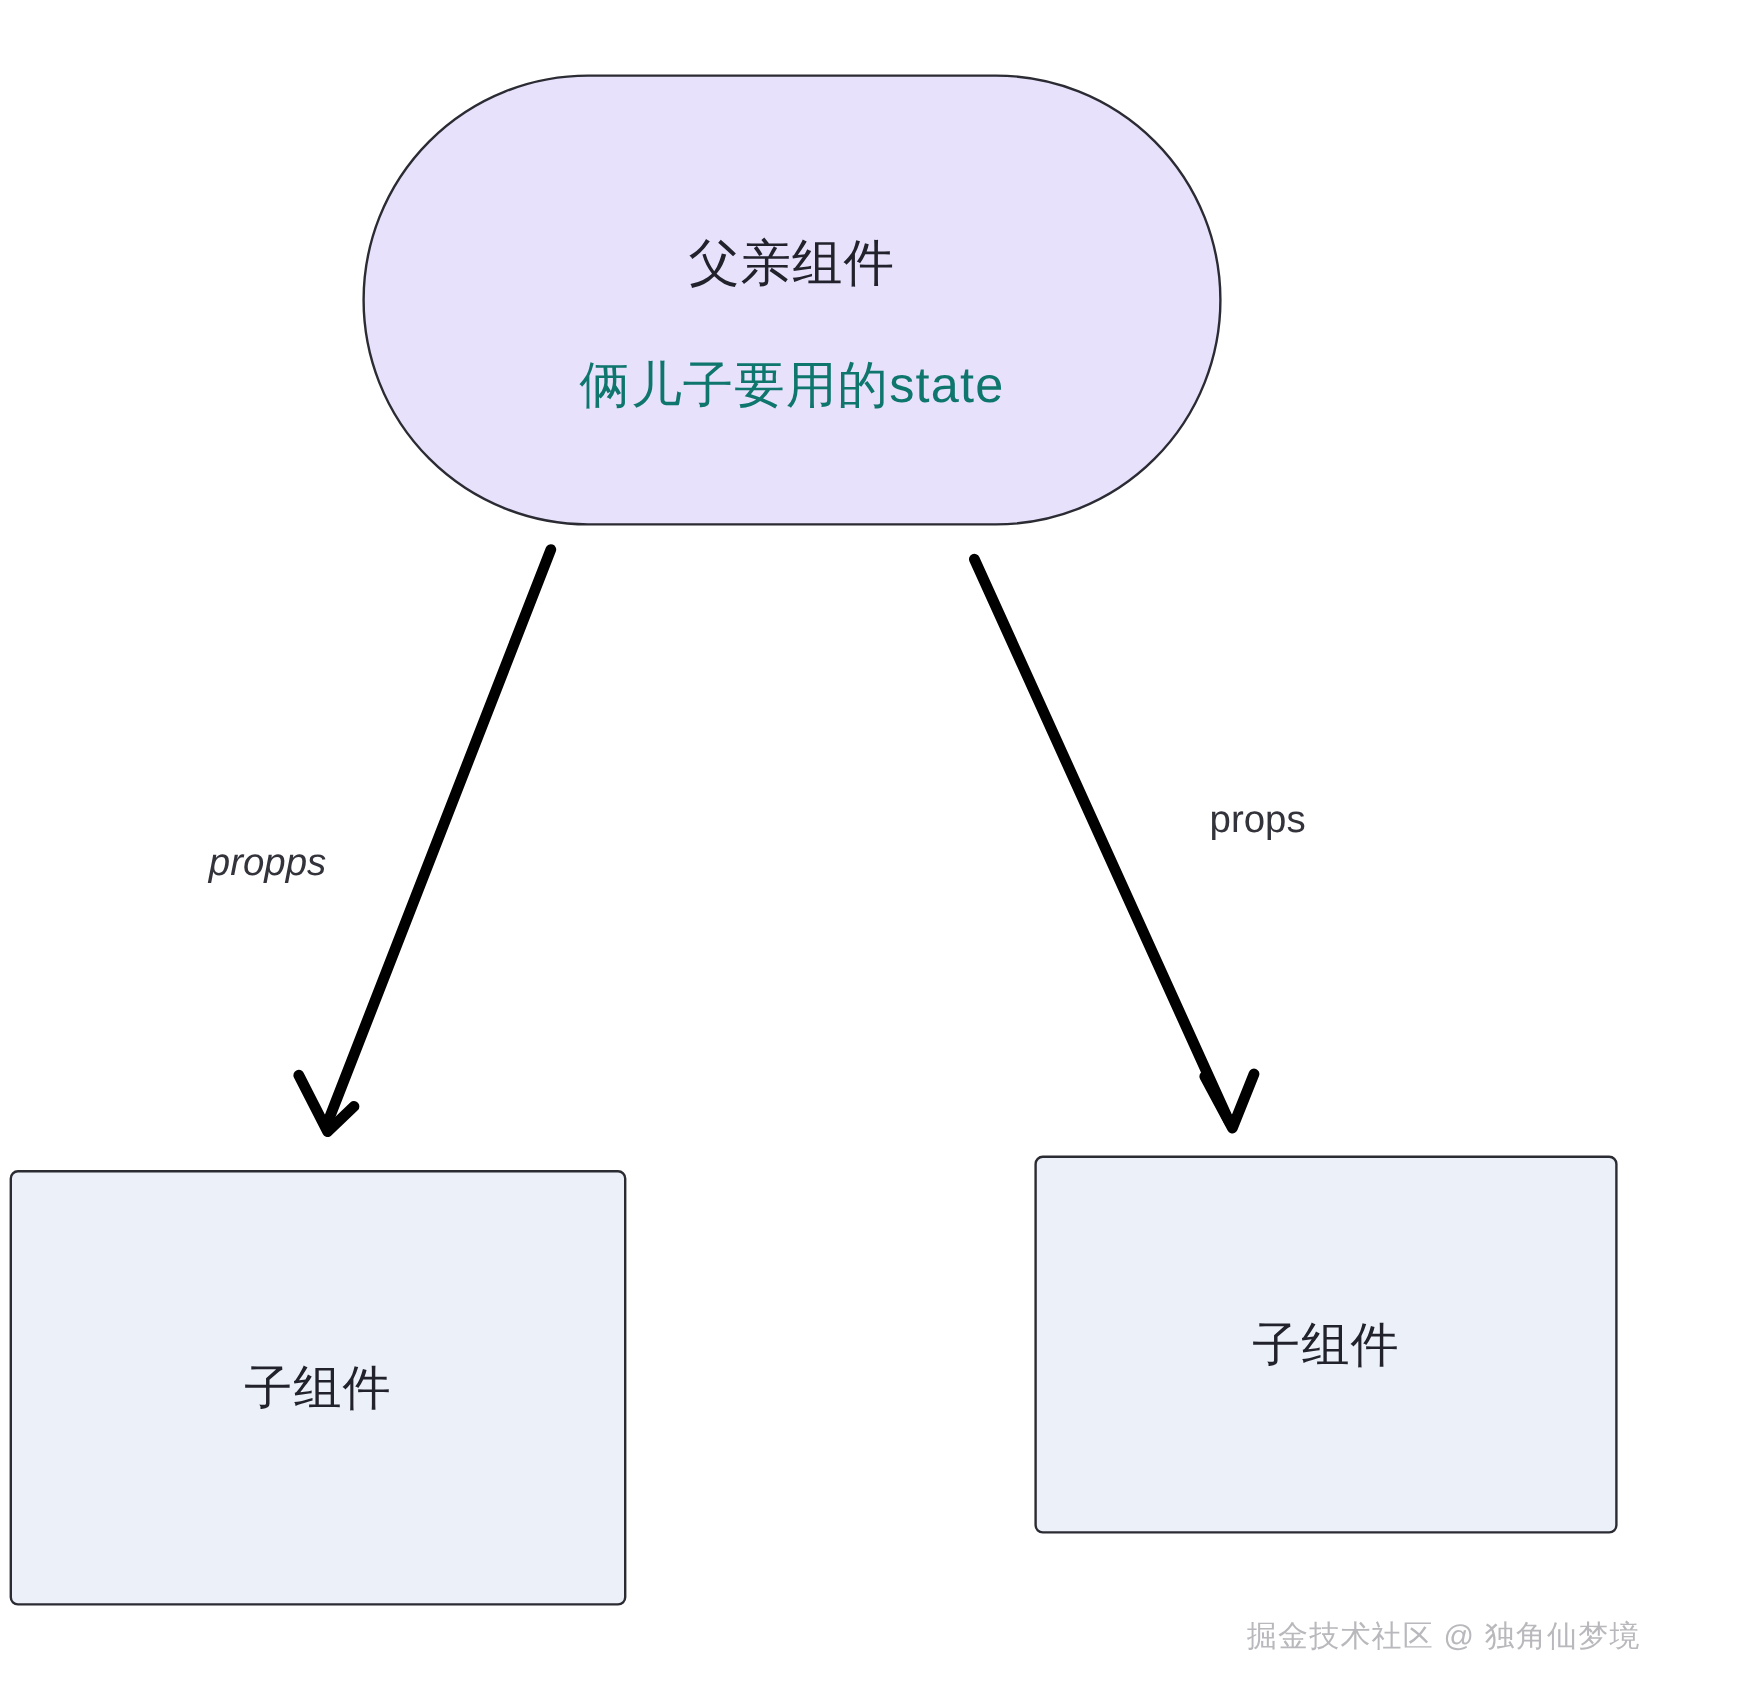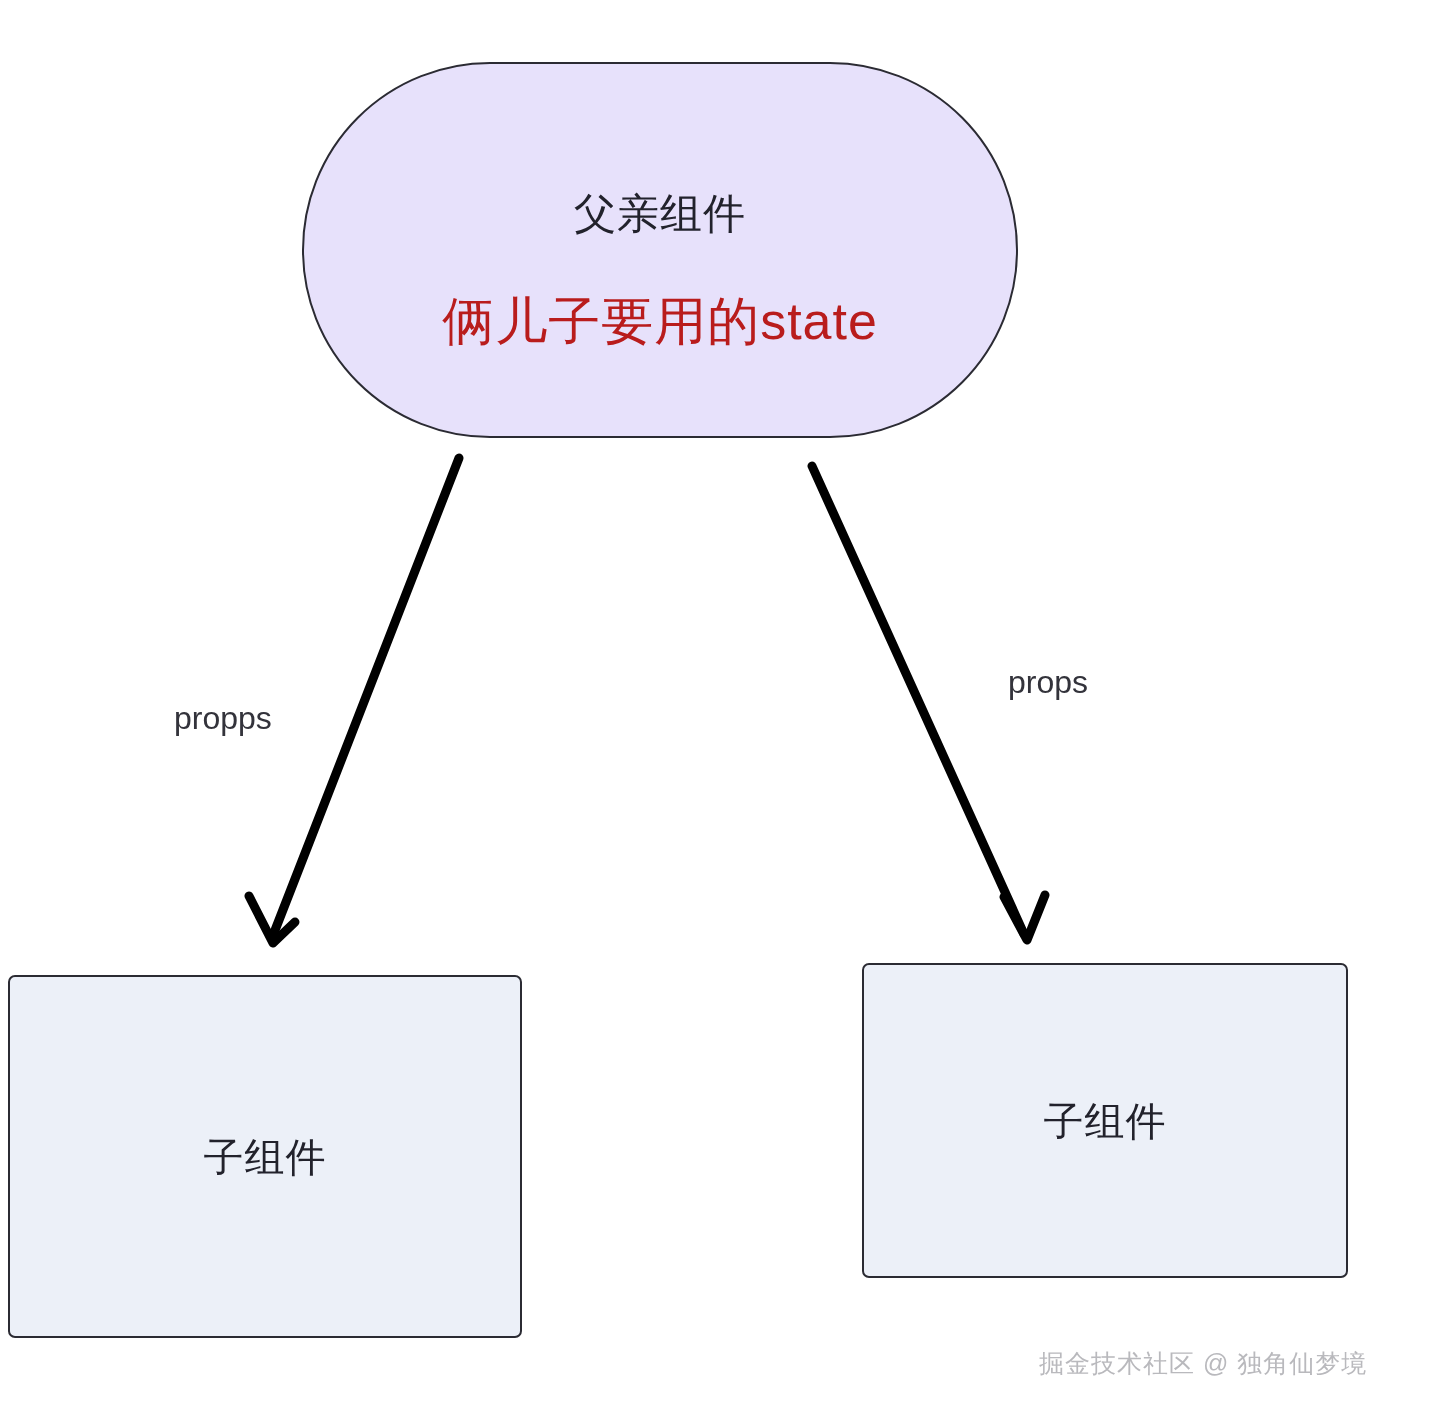--- a/index.html
+++ b/index.html
@@ -44,22 +44,22 @@
     gap: 60px;
   }
   .node-parent .line1 {
     font-size: 42px;
     color: #22222c;
     letter-spacing: 1px;
     line-height: 1;
     margin-top: 40px;
   }
   .node-parent .line2 {
-    font-size: 52px;
-    color: #b91c1c;
+    font-size: 42px;
+    color: #0f766e;
     letter-spacing: 1px;
     line-height: 1;
   }
 
   
   .node-child {
     position: absolute;
     box-sizing: border-box;
     background: #ECF0F8;
     border: 2px solid #2b2b33;
@@ -91,20 +91,21 @@
   .edge-label {
     position: absolute;
     font-size: 32px;
     color: #33333b;
     line-height: 1;
     white-space: nowrap;
   }
   #edge-label-left {
     left: 174px;
     top: 702px;
+    font-style: italic;
   }
   #edge-label-right {
     left: 1008px;
     top: 666px;
     text-align: center;
   }
 
   
   #watermark {
     position: absolute;

